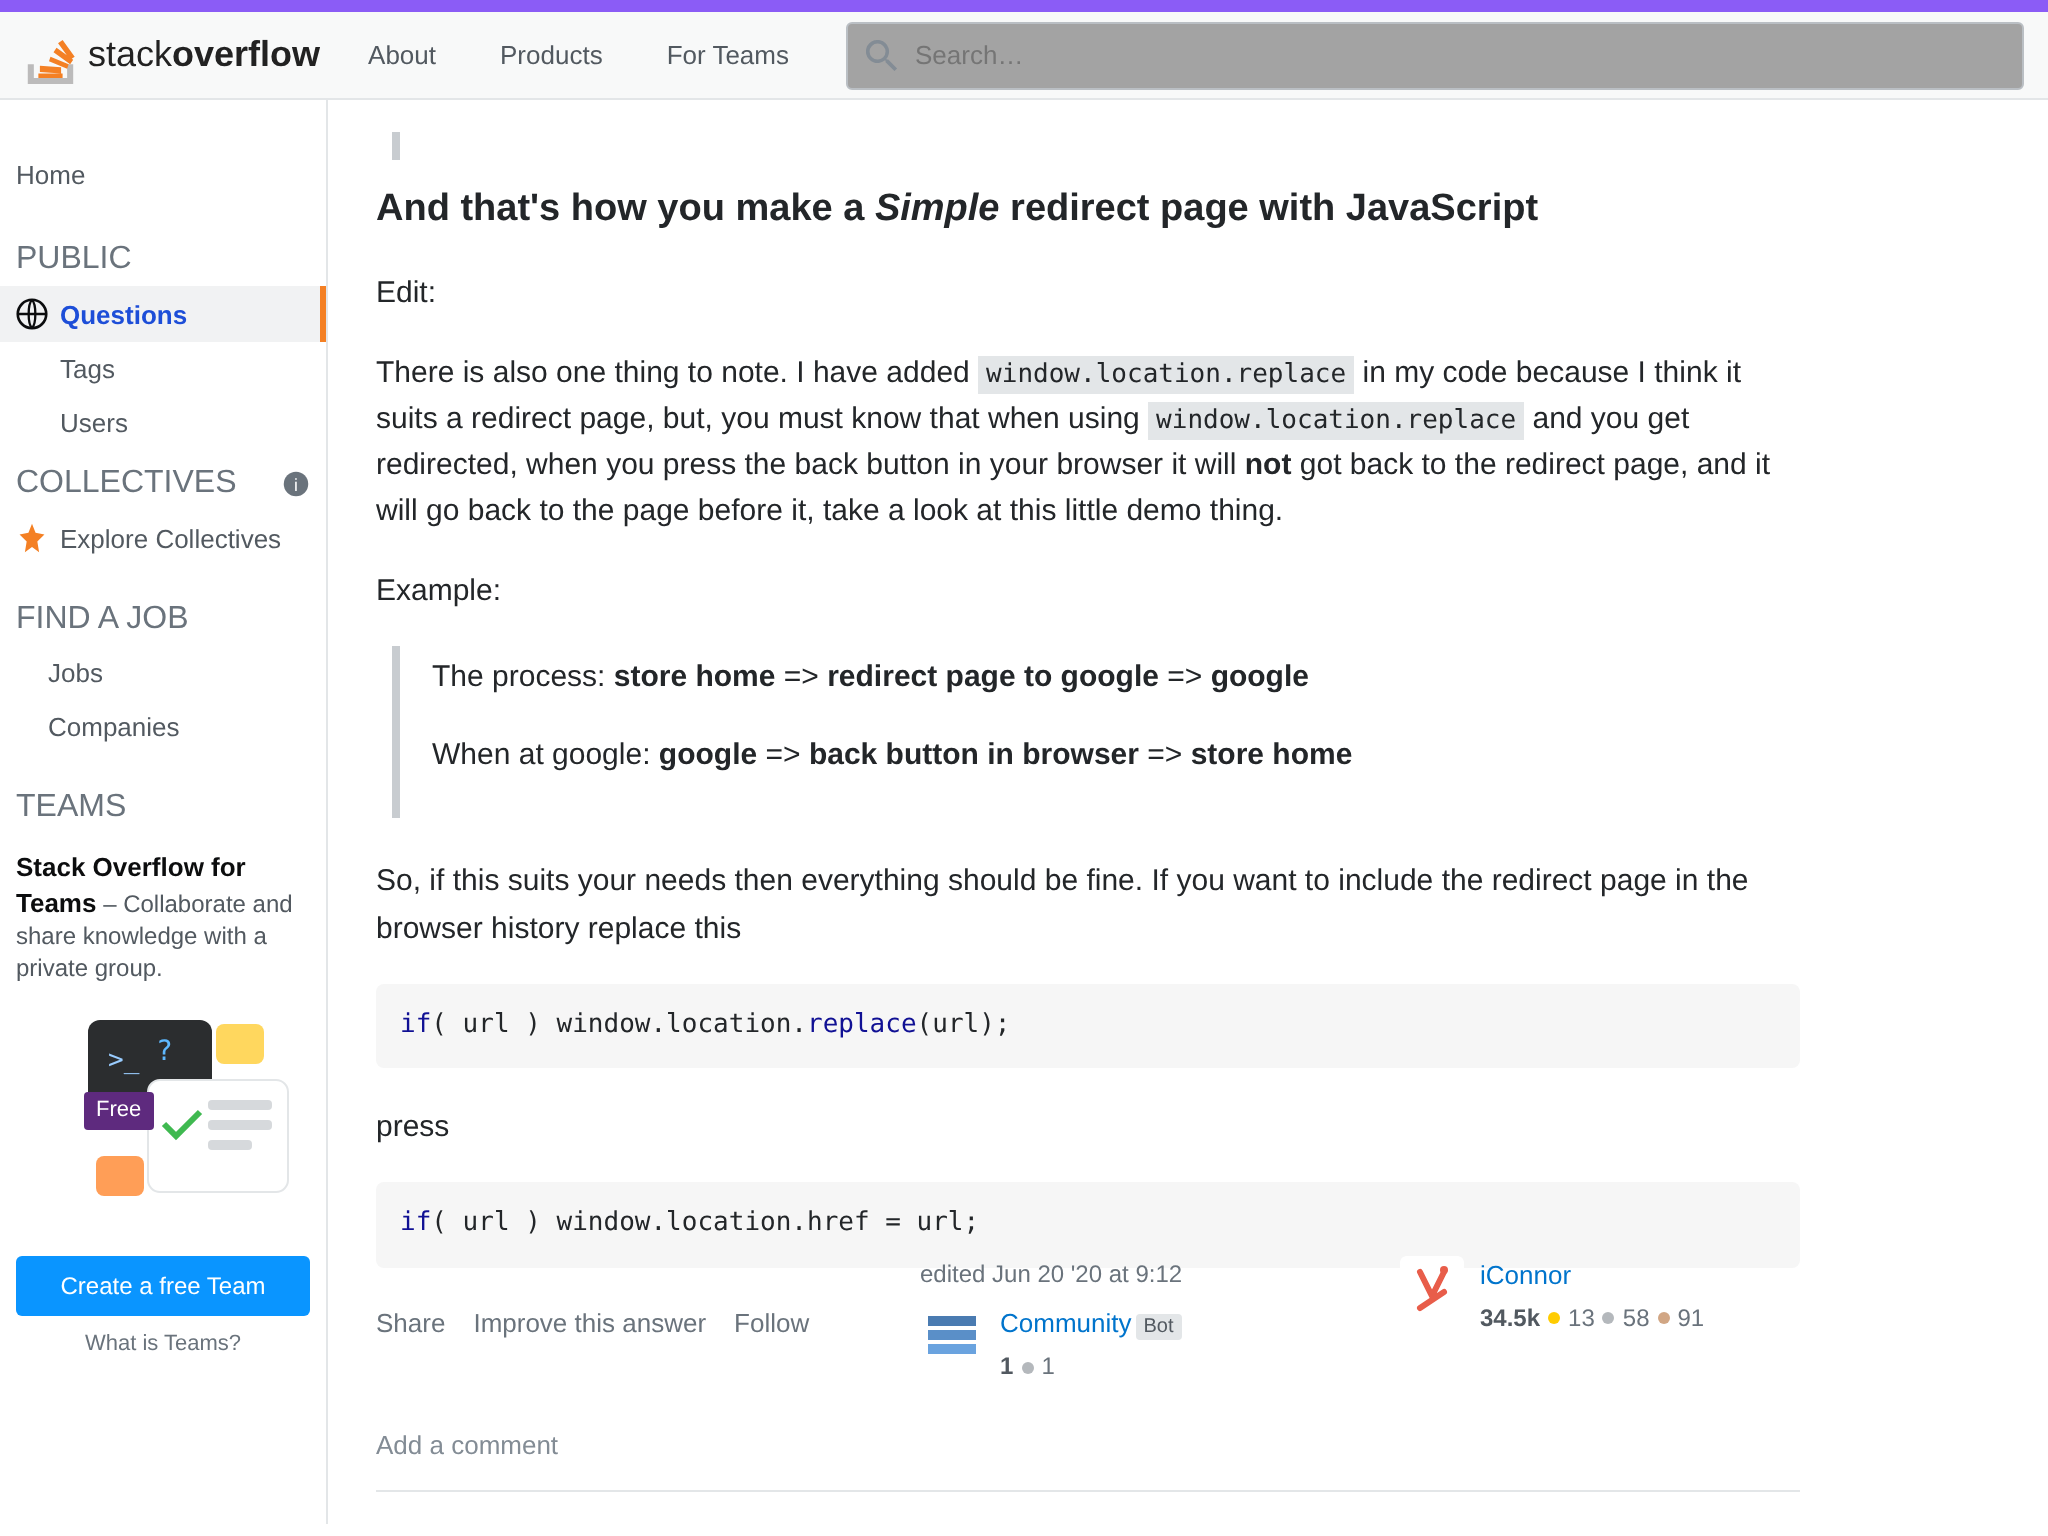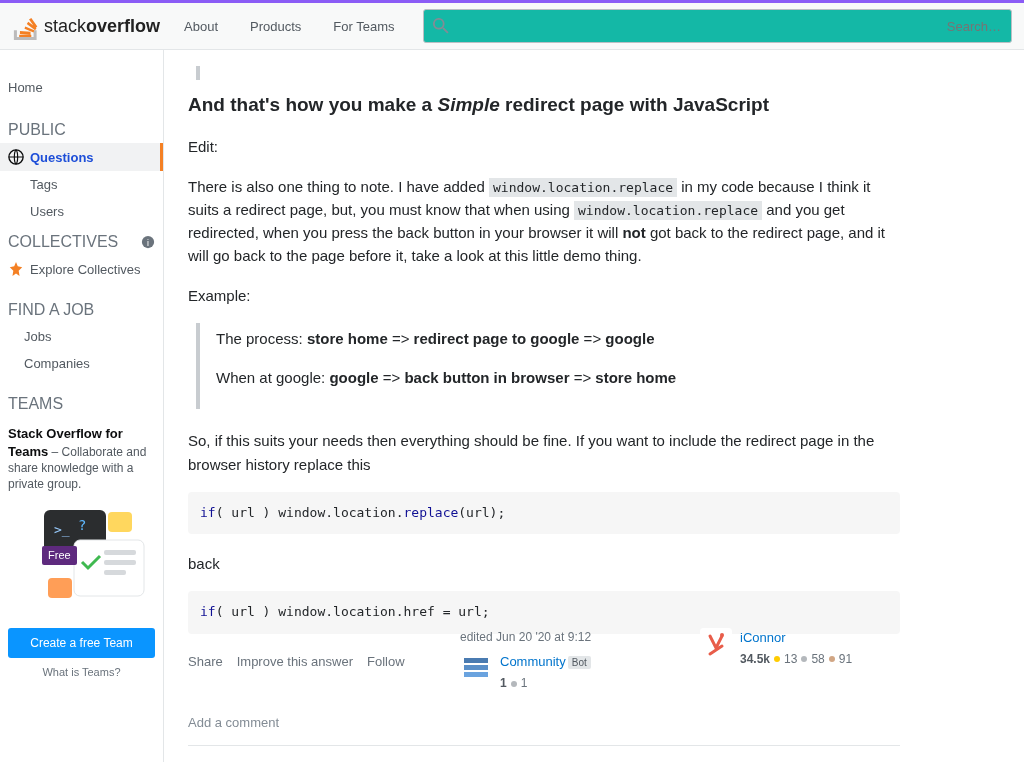--- a/index.html
+++ b/index.html
@@ -1,25 +1,25 @@
 <!DOCTYPE html>
 <html><head>
 <meta charset="utf-8">
 <style>
 * { box-sizing: border-box; margin: 0; padding: 0; }
 body { font-family: -apple-system, BlinkMacSystemFont, "Segoe UI", Arial, sans-serif; font-size: 13px; color: #232629; background: #fff; }
-.topbar { height: 50px; border-top: 3px solid #8b5cf6; border-bottom: 1px solid #e3e6e8; display: flex; align-items: center; padding: 0 12px; background: #f8f9f9; }
+.topbar { height: 50px; border-top: 6px solid #8b5cf6; border-bottom: 1px solid #e3e6e8; display: flex; align-items: center; padding: 0 12px; background: #f8f9f9; }
 .logo { display: flex; align-items: center; margin-right: 24px; text-decoration: none; }
 .logo-icon { width: 28px; height: 28px; margin-right: 4px; }
 .logo-text { font-size: 18px; color: #222; }
 .logo-text b { font-weight: 700; }
 .nav-links { display: flex; gap: 32px; margin-right: 28px; }
 .nav-link { color: #525960; font-size: 13px; cursor: pointer; }
 .search-wrap { flex: 1; position: relative; }
-.search-input { width: 100%; height: 34px; border: 1px solid #babfc4; border-radius: 3px; padding: 0 10px 0 34px; font-size: 13px; background: #14b8a6; text-align: right; }
+.search-input { width: 100%; height: 34px; border: 1px solid #babfc4; border-radius: 3px; padding: 0 10px 0 34px; font-size: 13px; background: #a3a3a3; }
 .search-icon { position: absolute; left: 10px; top: 9px; width: 16px; height: 16px; fill: #838c95; }
 .container { display: flex; }
 .sidebar { width: 164px; border-right: 1px solid #e3e6e8; padding-top: 24px; font-size: 13px; }
 .sidebar-item { padding: 6px 8px 6px 8px; color: #525960; cursor: pointer; display: flex; align-items: center; }
 .sidebar-item.home { padding-left: 8px; margin-bottom: 12px; }
 .sidebar-heading { padding: 8px 8px 4px 8px; font-size: 16px; color: #6a737c; }
 .sidebar-item.active { background: #f1f2f3; border-right: 3px solid #f48024; font-weight: 700; color: #1d4ed8; }
 .sidebar-item.indent { padding-left: 30px; }
 .sidebar-item .icon { width: 16px; height: 16px; margin-right: 6px; }
 .collectives-row { display: flex; align-items: center; justify-content: space-between; padding: 8px 8px 4px 8px; }
@@ -142,21 +142,21 @@
       <p>
         <span>There is also one thing to note. I have added </span><code class="inline">window.location.replace</code><span> in my code because I think it suits a redirect page, but, you must know that when using </span><code class="inline">window.location.replace</code><span> and you get redirected, when you press the back button in your browser it will </span><b>not</b><span> got back to the redirect page, and it will go back to the page before it, take a look at this little demo thing.</span>
       </p>
       <p>Example:</p>
       <blockquote>
         <p><span>The process: </span><b>store home</b><span> =&gt; </span><b>redirect page to google</b><span> =&gt; </span><b>google</b></p>
         <p><span>When at google: </span><b>google</b><span> =&gt; </span><b>back button in browser</b><span> =&gt; </span><b>store home</b></p>
       </blockquote>
       <p>So, if this suits your needs then everything should be fine. If you want to include the redirect page in the browser history replace this</p>
       <pre><span class="tk-kw">if</span>( url ) window.location.<span class="tk-kw">replace</span>(url);</pre>
-      <p>back</p>
+      <p>press</p>
       <pre><span class="tk-kw">if</span>( url ) window.location.href = url;</pre>
 
       <div class="post-menu">
         <span>Share</span>
         <span>Improve this answer</span>
         <span>Follow</span>
       </div>
 
       <div class="signatures">
         <div class="sig">

